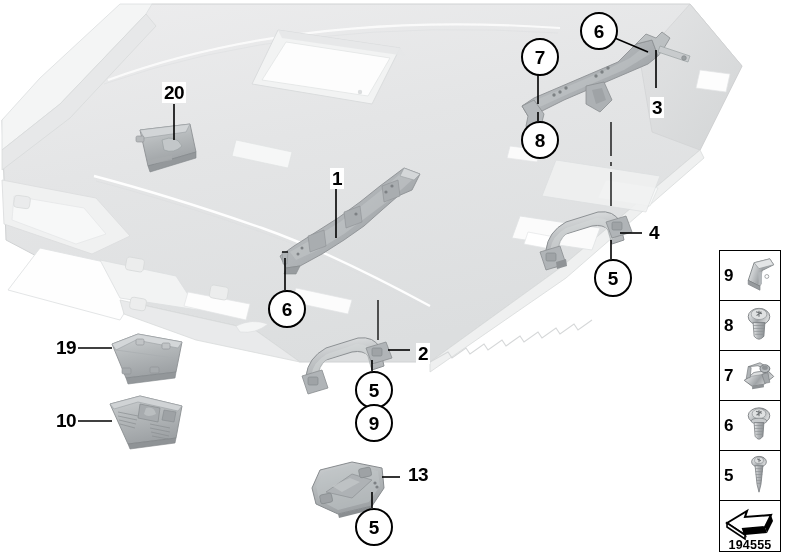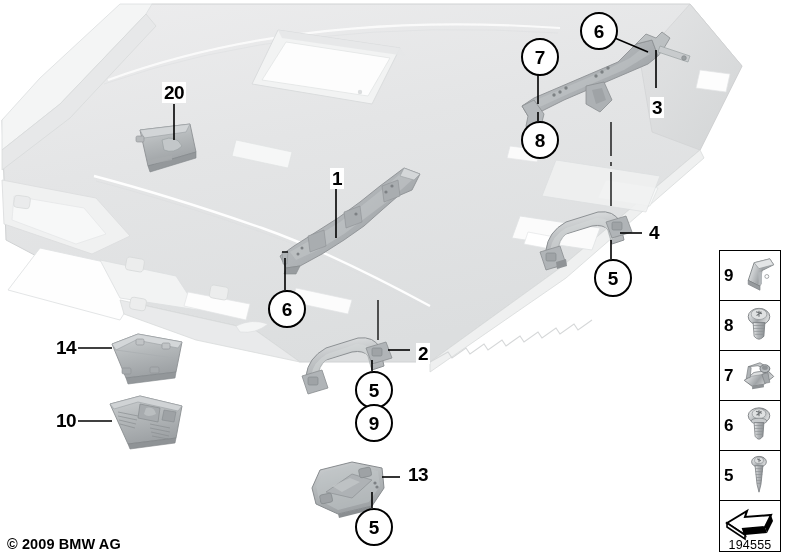--- a/index.html
+++ b/index.html
@@ -71,21 +71,21 @@
     position: absolute;
     right: 2px; top: 0;
     width: 38px; height: 100%;
   }
   #legend-code {
     position: absolute;
     left: 719px; top: 538px;
     width: 62px;
     text-align: center;
     font-size: 12.5px;
-    font-weight: normal;
+    font-weight: bold;
     color: #000;
     letter-spacing: 0.2px;
   }
 
   
   #copyright {
     position: absolute;
     left: 7px; top: 536px;
     font-size: 14.5px;
     font-weight: bold;
@@ -375,21 +375,21 @@
   <div class="callout-circle" style="left:594px; top:259px;">5</div>
   <div class="callout-circle" style="left:355px; top:371px;">5</div>
   <div class="callout-circle" style="left:355px; top:508px;">5</div>
   <div class="callout-circle" style="left:580px; top:12px;">6</div>
   <div class="callout-circle" style="left:268px; top:290px;">6</div>
   <div class="callout-circle" style="left:521px; top:38px;">7</div>
   <div class="callout-circle" style="left:521px; top:121px;">8</div>
   <div class="callout-circle" style="left:355px; top:404px;">9</div>
   <div class="callout-plain" style="left:406px; top:464px;">13</div>
   <div class="callout-plain" style="left:162px; top:82px;">20</div>
-  <div class="callout-plain" style="left:54px;  top:337px;">14</div>
+  <div class="callout-plain" style="left:54px;  top:337px;">19</div>
   <div class="callout-plain" style="left:54px;  top:410px;">10</div>
 
   <div id="legend">
 
     <div class="legend-cell">
       <span class="legend-num">9</span>
       <svg class="legend-art" viewBox="0 0 38 50">
         <path d="M 8 30 L 14 12 L 30 8 L 34 14 L 22 20 L 20 36 Z" fill="url(#gMetal)" stroke="#7b7f82" stroke-width="0.9"></path>
         <path d="M 14 12 L 30 8 L 34 14 L 19 18 Z" fill="#e3e5e6" stroke="#8e9295" stroke-width="0.7"></path>
         <path d="M 8 30 L 20 36 L 20 40 L 8 34 Z" fill="#979b9e" stroke="#7b7f82" stroke-width="0.7"></path>
@@ -467,15 +467,14 @@
       <svg class="legend-art" viewBox="0 0 58 50" style="right:1px; width:58px;">
         <path d="M 6 22 L 26 10 L 24 16 L 50 14 L 44 26 L 22 28 L 24 34 Z" fill="#ffffff" stroke="#000000" stroke-width="2"></path>
         <path d="M 44 26 L 50 14 L 52 20 L 46 32 Z" fill="#000000"></path>
         <path d="M 22 28 L 44 26 L 46 32 L 24 34 Z" fill="#000000"></path>
         <path d="M 24 34 L 6 22 L 6 26 L 24 38 Z" fill="#ffffff" stroke="#000000" stroke-width="1.6"></path>
       </svg>
     </div>
   </div>
 
   <div id="legend-code">194555</div>
-  <div id="copyright">© 2009 BMW AG</div>
 
 </div>
 
 </body></html>

